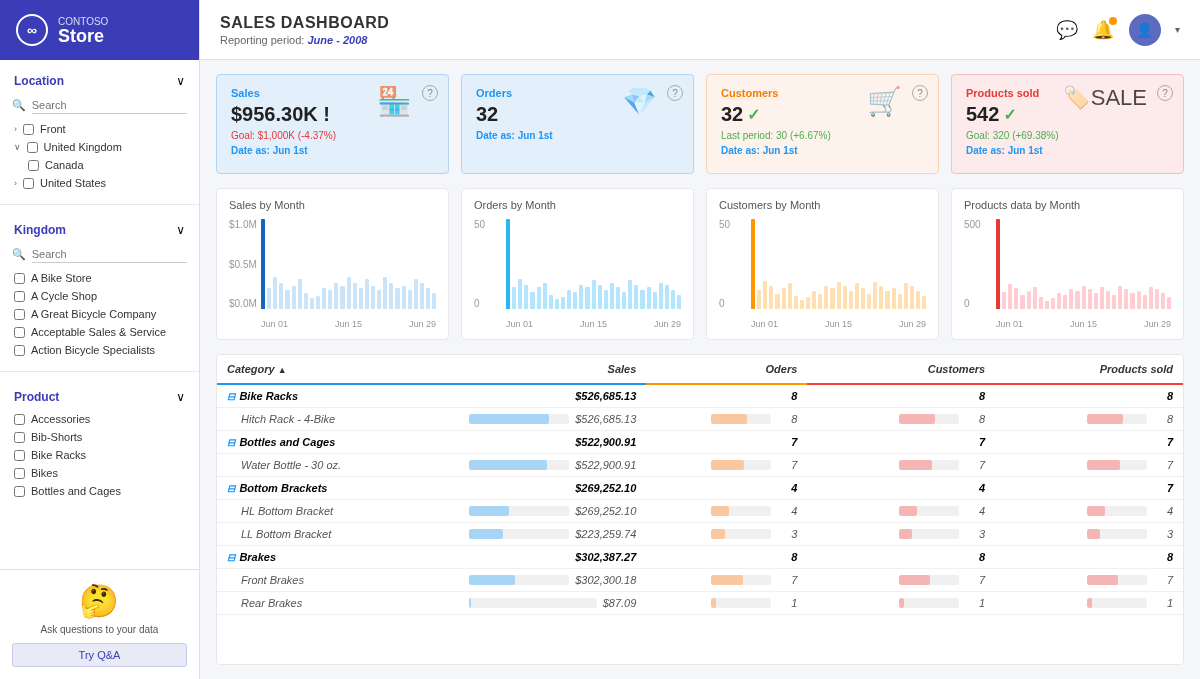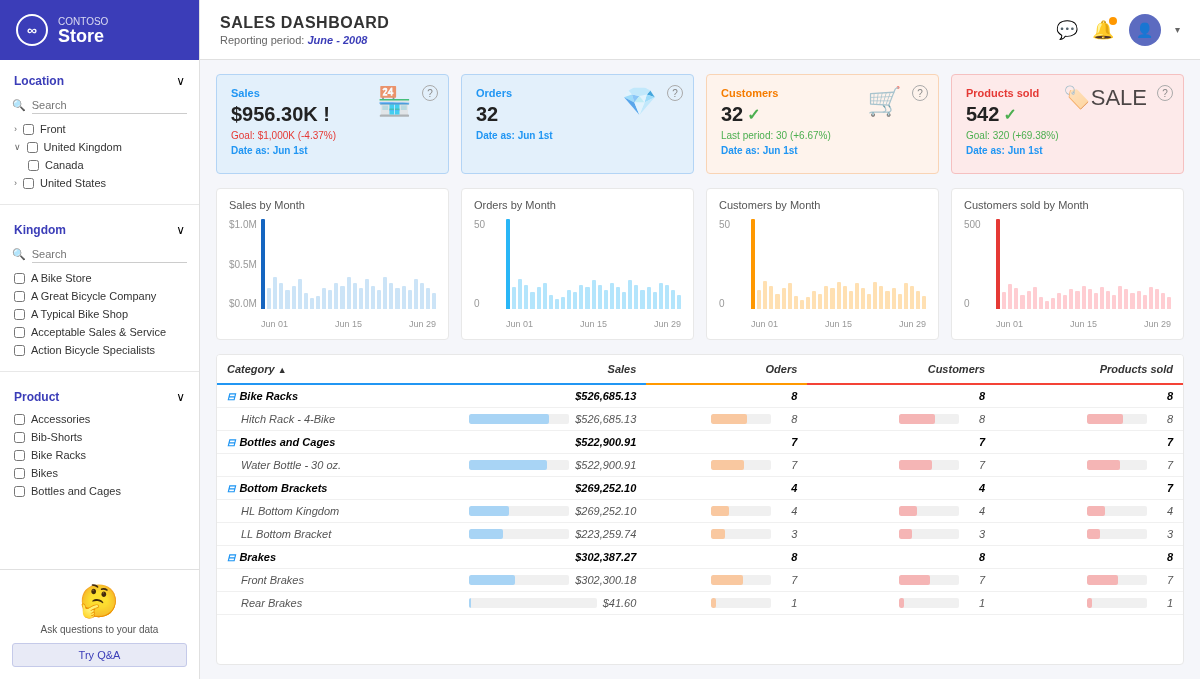--- a/index.html
+++ b/index.html
@@ -244,25 +244,25 @@
       <div class="filter-search">
         <span style="color:#999;font-size:11px;">🔍</span>
         <input type="text" placeholder="Search" style="">
       </div>
       <div class="filter-item">
           <input type="checkbox" style="">
           <span>A Bike Store</span>
         </div>
       <div class="filter-item">
           <input type="checkbox" style="">
+          <span>A Cycle Shop</span>
+        </div>
+      <div class="filter-item">
+          <input type="checkbox" style="">
           <span>A Great Bicycle Company</span>
-        </div>
-      <div class="filter-item">
-          <input type="checkbox" style="">
-          <span>A Typical Bike Shop</span>
         </div>
       <div class="filter-item">
           <input type="checkbox" style="">
           <span>Acceptable Sales &amp; Service</span>
         </div>
       <div class="filter-item">
           <input type="checkbox" style="">
           <span>Action Bicycle Specialists</span>
         </div>
     </div>
@@ -501,21 +501,21 @@
             </div>
           <div class="chart-xaxis">
             <span>Jun 01</span>
               <span>Jun 15</span>
               <span>Jun 29</span>
           </div>
         </div>
       </div>
 
       <div class="chart-card">
-        <div class="chart-title">Customers sold by Month</div>
+        <div class="chart-title">Products data by Month</div>
         <div class="chart-area">
           <div class="chart-yaxis">
             <span>500</span>
             <span></span>
             <span>0</span>
           </div>
           <div class="chart-bars" id="chart-products-bars">
               <div class="chart-bar" style="height: 100%; background: rgb(229, 57, 53);"></div>
               <div class="chart-bar" style="height: 18.8235%; background: rgb(255, 205, 210);"></div>
               <div class="chart-bar" style="height: 28.2353%; background: rgb(255, 205, 210);"></div>
@@ -662,21 +662,21 @@
               <tr class="category-row">
     <td style="font-weight:700;">
       <span class="expand-icon">⊟</span>Bottom Brackets
     </td>
     <td class="right" style="font-weight:700;">$269,252.10</td>
     <td class="right" style="font-weight:700;">4</td>
     <td class="right" style="font-weight:700;">4</td>
     <td class="right" style="font-weight:700;">7</td>
   </tr>
               <tr class="row-sub">
-        <td style="padding-left:24px;">HL Bottom Kingdom</td>
+        <td style="padding-left:24px;">HL Bottom Bracket</td>
         <td class="right">
           <div class="bar-cell" style="justify-content:flex-end;">
             <div class="bar-bg">
                       <div class="bar-fill bar-blue" style="width:40%;"></div>
                     </div>
             <span class="num">$269,252.10</span>
           </div>
         </td>
         <td class="right">
           <div class="bar-cell" style="justify-content:flex-end;">
@@ -782,21 +782,21 @@
           </div>
         </td>
       </tr>
               <tr class="row-sub">
         <td style="padding-left:24px;">Rear Brakes</td>
         <td class="right">
           <div class="bar-cell" style="justify-content:flex-end;">
             <div class="bar-bg">
                       <div class="bar-fill bar-blue" style="width:2%;"></div>
                     </div>
-            <span class="num">$41.60</span>
+            <span class="num">$87.09</span>
           </div>
         </td>
         <td class="right">
           <div class="bar-cell" style="justify-content:flex-end;">
             <div class="bar-bg" style="max-width:60px;">
                       <div class="bar-fill bar-orange" style="width:8%;"></div>
                     </div>
             <span class="num">1</span>
           </div>
         </td>

